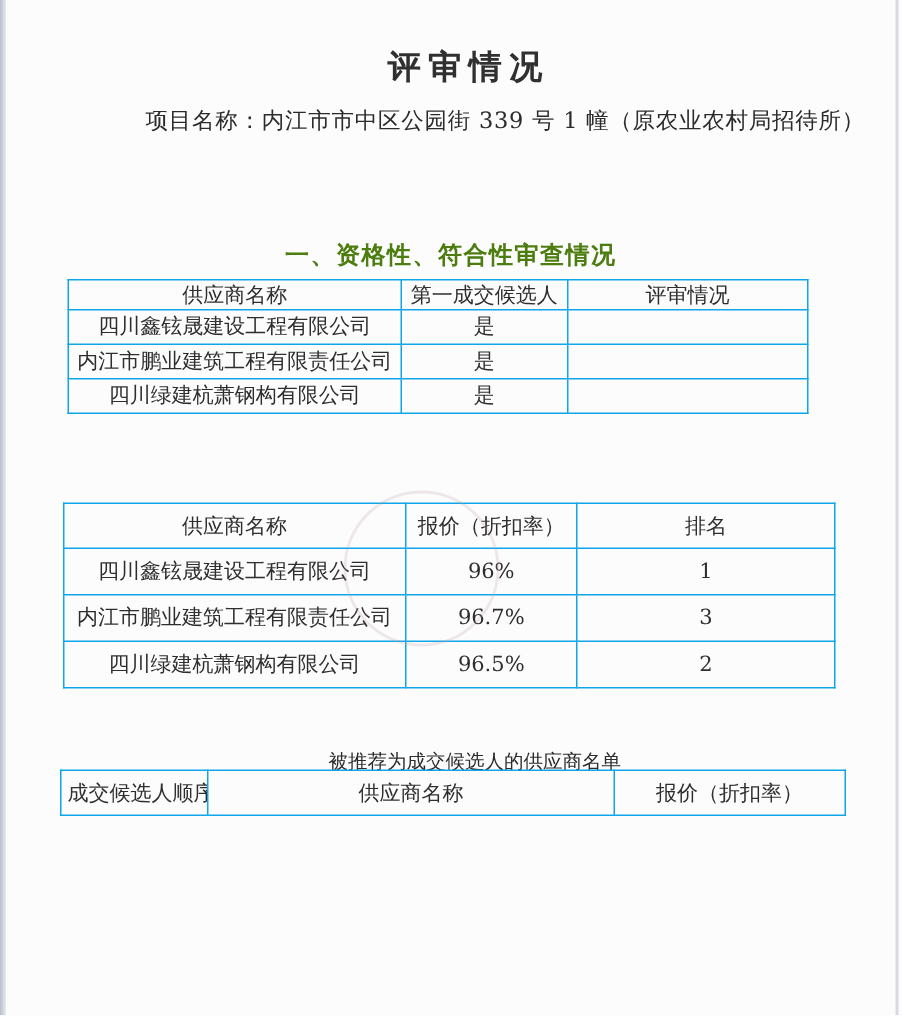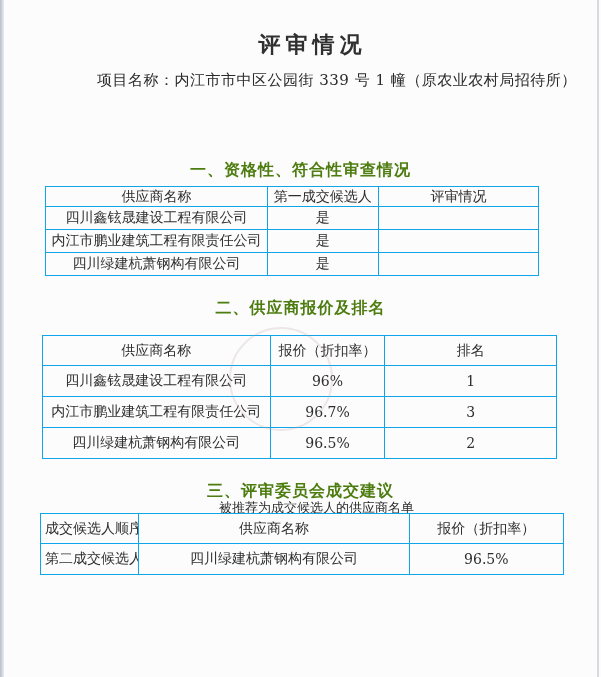--- a/index.html
+++ b/index.html
@@ -109,21 +109,20 @@
         <td></td>
       </tr>
       <tr>
         <td>四川绿建杭萧钢构有限公司</td>
         <td>是</td>
         <td></td>
       </tr>
     </tbody>
   </table>
 
-  <div class="section-title s2">二、供应商报价及排名</div>
   <table class="doc t2">
     <colgroup>
         <col style="width:44.3%">
         <col style="width:22.3%">
         <col style="width:33.4%">
       </colgroup>
     <thead>
       <tr>
         <th>供应商名称</th>
         <th>报价（折扣率）</th>
@@ -143,36 +142,30 @@
       </tr>
       <tr>
         <td>四川绿建杭萧钢构有限公司</td>
         <td>96.5%</td>
         <td>2</td>
       </tr>
     </tbody>
   </table>
   <div class="stamp"></div>
 
-  <div class="section-title s3">三、评审委员会成交建议</div>
   <div class="sub3">被推荐为成交候选人的供应商名单</div>
   <table class="doc t3">
     <colgroup>
         <col style="width:18.8%">
         <col style="width:51.7%">
         <col style="width:29.5%">
       </colgroup>
     <thead>
       <tr>
         <th>成交候选人顺序</th>
         <th>供应商名称</th>
         <th>报价（折扣率）</th>
       </tr>
     </thead>
     <tbody>
-      <tr>
-        <td>第二成交候选人</td>
-        <td>四川绿建杭萧钢构有限公司</td>
-        <td>96.5%</td>
-      </tr>
     </tbody>
   </table>
 </div>
 
 </body></html>

